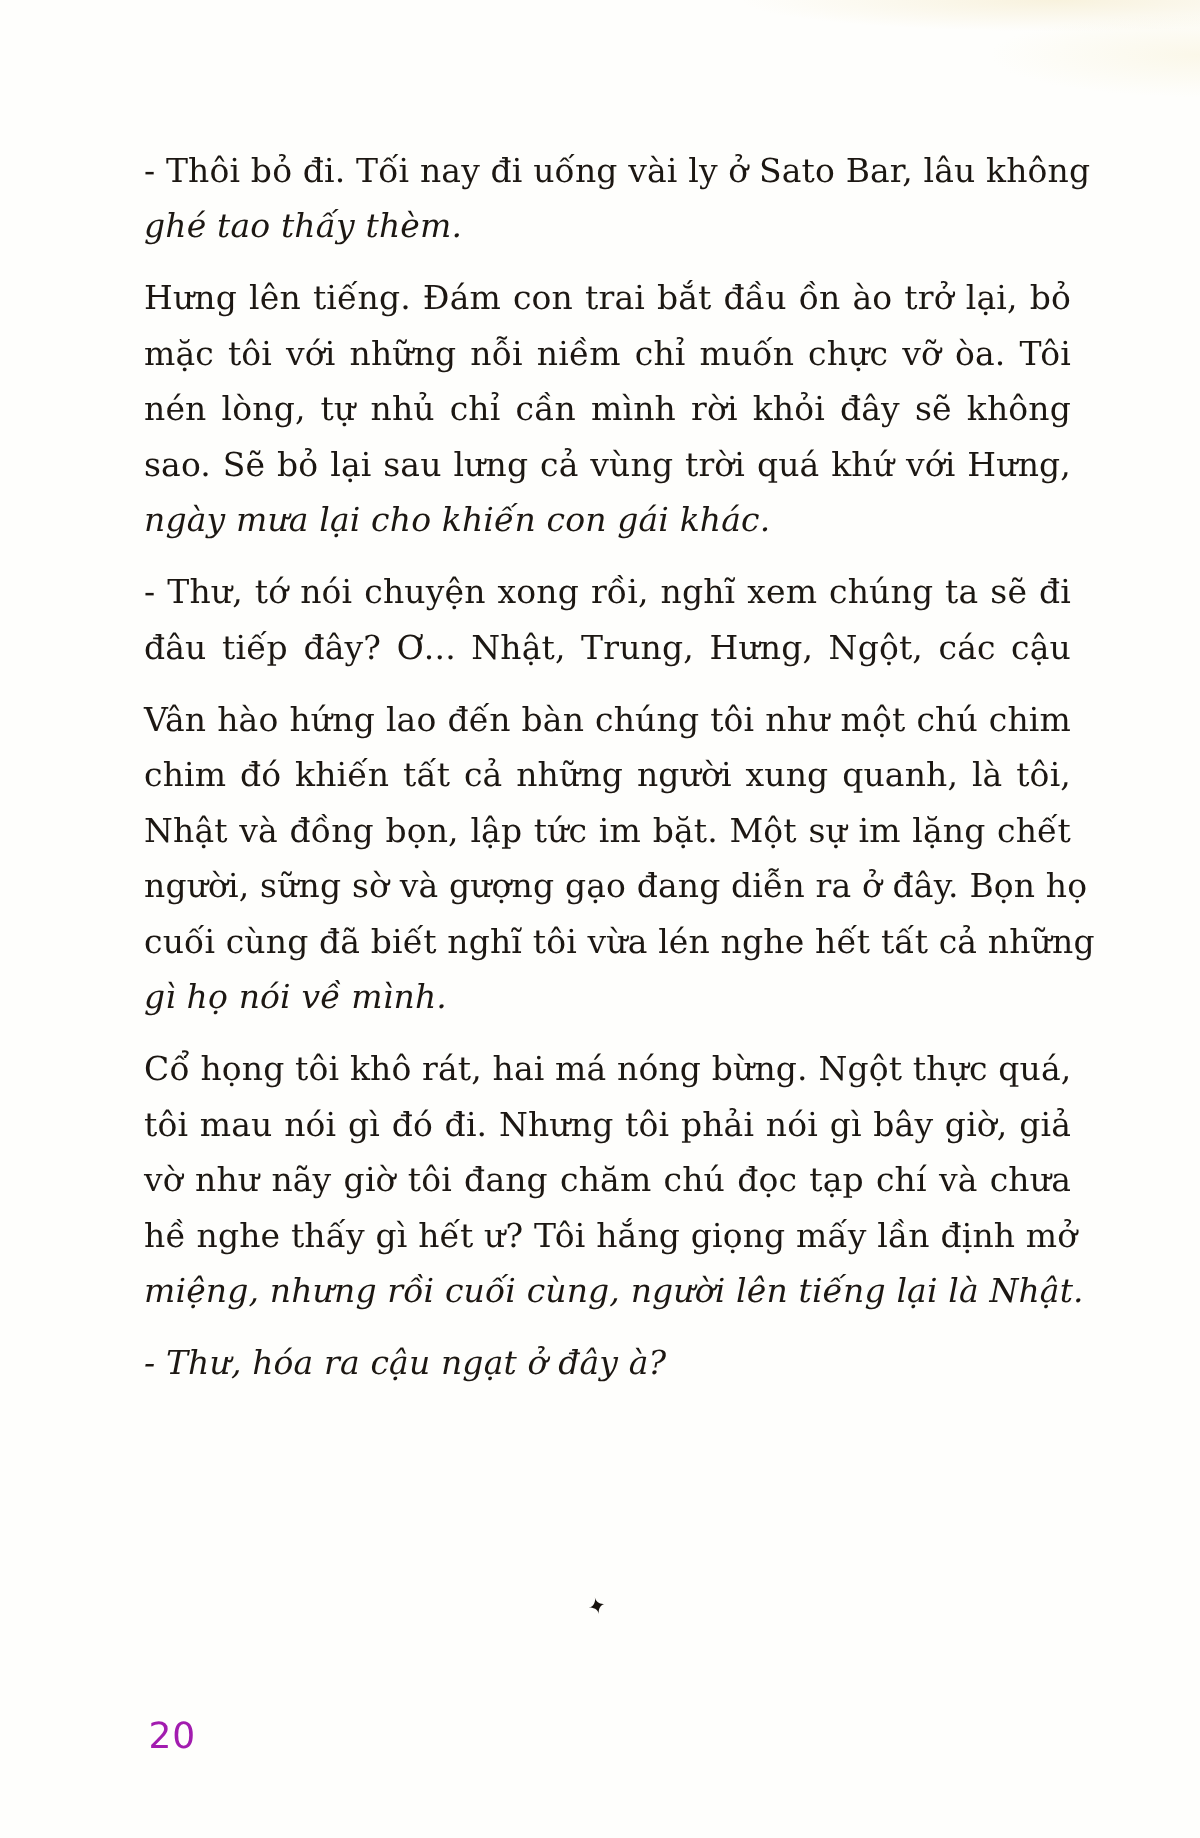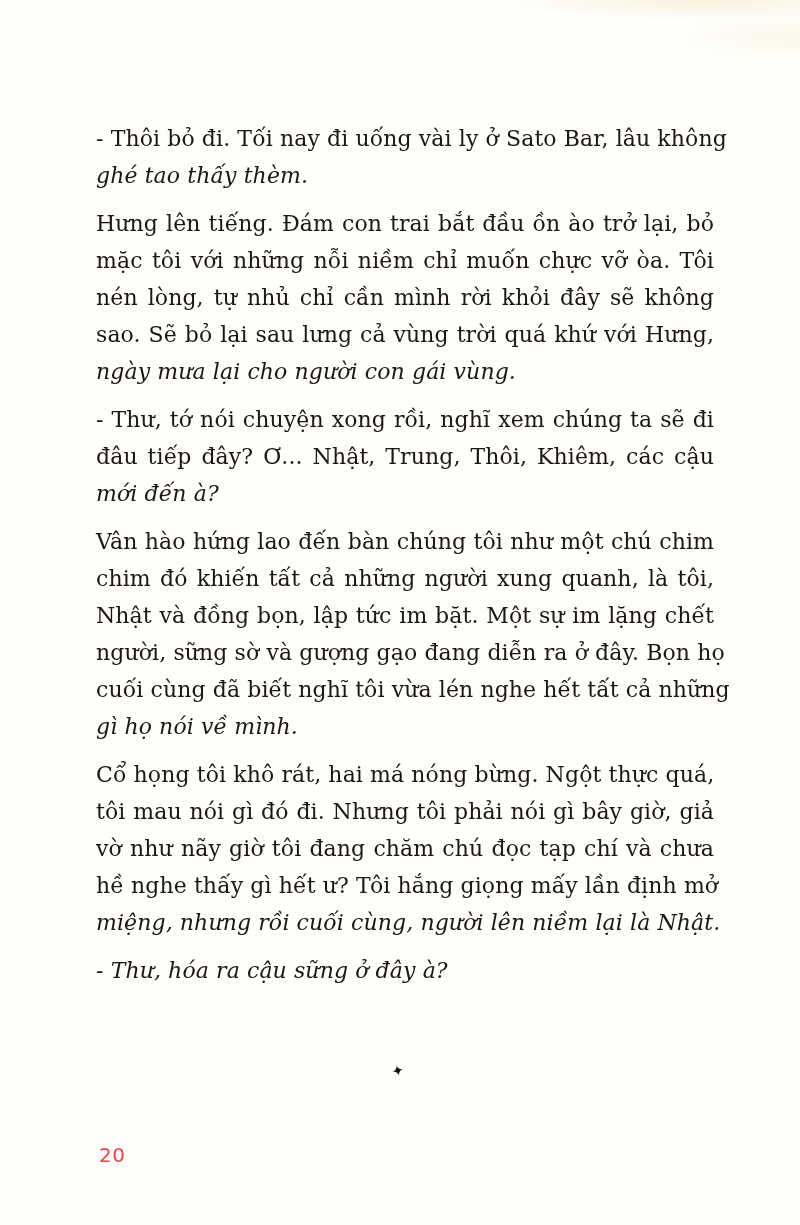--- a/index.html
+++ b/index.html
@@ -16,21 +16,20 @@
       radial-gradient(ellipse 200px 40px at 100% 3%, rgba(246, 238, 205, 0.4), rgba(246,238,205,0) 70%),
       #fefefc;
     font-family: "DejaVu Serif", "Liberation Serif", serif;
   }
   .page-body {
     position: absolute;
     left: 96px;
     top: 96px;
     width: 618px;
     color: #1c1712;
-    margin-top: 24px;
   }
   .para {
     margin: 0 0 11px 0;
     font-size: 22px;
     line-height: 37px;
     letter-spacing: 0.1px;
   }
   .line {
     display: block;
     text-align: justify;
@@ -50,60 +49,59 @@
     text-align: center;
     font-size: 15px;
     color: #17120d;
     transform: rotate(-14deg);
   }
   .page-number {
     position: absolute;
     left: 99px;
     top: 1143px;
     font-family: "DejaVu Sans", "Liberation Sans", sans-serif;
-    font-size: 20px;
+    font-size: 24px;
     letter-spacing: 0.5px;
-    color: #ef4444;
+    color: #a21caf;
   }
 </style>
 </head>
 <body>
 
 <main class="page-body" id="paragraphs">
     <p class="para">
       <span class="line">- Thôi bỏ đi. Tối nay đi uống vài ly ở Sato Bar, lâu không</span>
       <span class="line last">ghé tao thấy thèm.</span>
     </p>
     <p class="para">
       <span class="line">Hưng lên tiếng. Đám con trai bắt đầu ồn ào trở lại, bỏ</span>
       <span class="line">mặc tôi với những nỗi niềm chỉ muốn chực vỡ òa. Tôi</span>
       <span class="line">nén lòng, tự nhủ chỉ cần mình rời khỏi đây sẽ không</span>
       <span class="line">sao. Sẽ bỏ lại sau lưng cả vùng trời quá khứ với Hưng,</span>
-      <span class="line last">ngày mưa lại cho người con gái vùng.</span>
+      <span class="line last">ngày mưa lại cho khiến con gái khác.</span>
     </p>
     <p class="para">
       <span class="line">- Thư, tớ nói chuyện xong rồi, nghĩ xem chúng ta sẽ đi</span>
-      <span class="line">đâu tiếp đây? Ơ... Nhật, Trung, Thôi, Khiêm, các cậu</span>
-      <span class="line last">mới đến à?</span>
+      <span class="line">đâu tiếp đây? Ơ... Nhật, Trung, Hưng, Ngột, các cậu</span>
     </p>
     <p class="para">
       <span class="line">Vân hào hứng lao đến bàn chúng tôi như một chú chim</span>
       <span class="line">chim đó khiến tất cả những người xung quanh, là tôi,</span>
       <span class="line">Nhật và đồng bọn, lập tức im bặt. Một sự im lặng chết</span>
       <span class="line">người, sững sờ và gượng gạo đang diễn ra ở đây. Bọn họ</span>
       <span class="line">cuối cùng đã biết nghĩ tôi vừa lén nghe hết tất cả những</span>
       <span class="line last">gì họ nói về mình.</span>
     </p>
     <p class="para">
       <span class="line">Cổ họng tôi khô rát, hai má nóng bừng. Ngột thực quá,</span>
       <span class="line">tôi mau nói gì đó đi. Nhưng tôi phải nói gì bây giờ, giả</span>
       <span class="line">vờ như nãy giờ tôi đang chăm chú đọc tạp chí và chưa</span>
       <span class="line">hề nghe thấy gì hết ư? Tôi hắng giọng mấy lần định mở</span>
-      <span class="line last">miệng, nhưng rồi cuối cùng, người lên niềm lại là Nhật.</span>
+      <span class="line last">miệng, nhưng rồi cuối cùng, người lên tiếng lại là Nhật.</span>
     </p>
     <p class="para">
-      <span class="line last">- Thư, hóa ra cậu sững ở đây à?</span>
+      <span class="line last">- Thư, hóa ra cậu ngạt ở đây à?</span>
     </p>
   </main>
 
 <div class="ornament">✦</div>
 
 <div class="page-number">20</div>
 
 </body></html>

